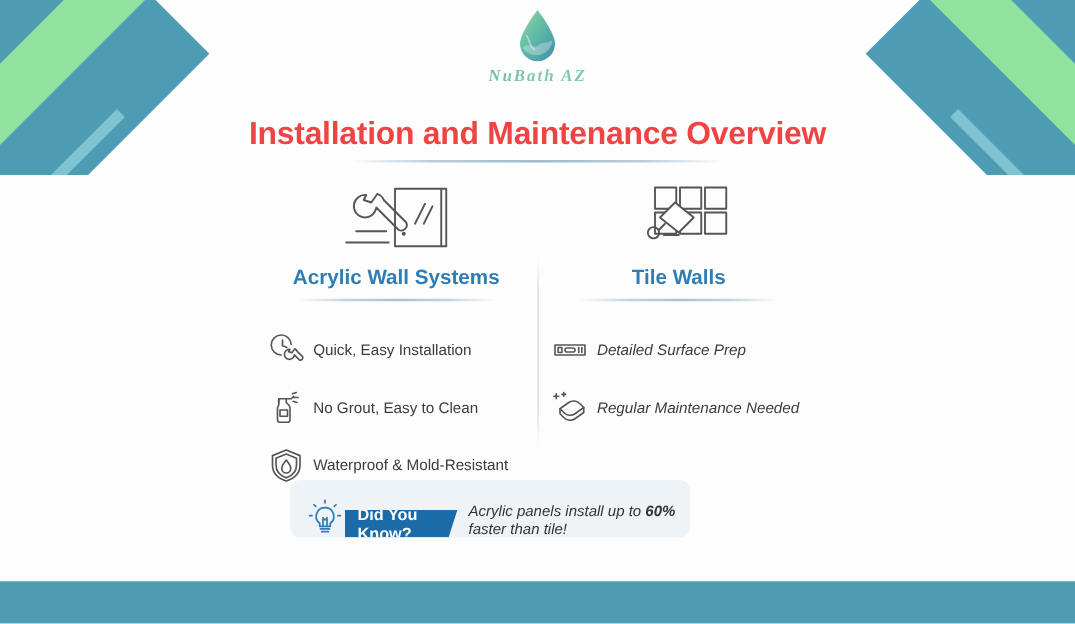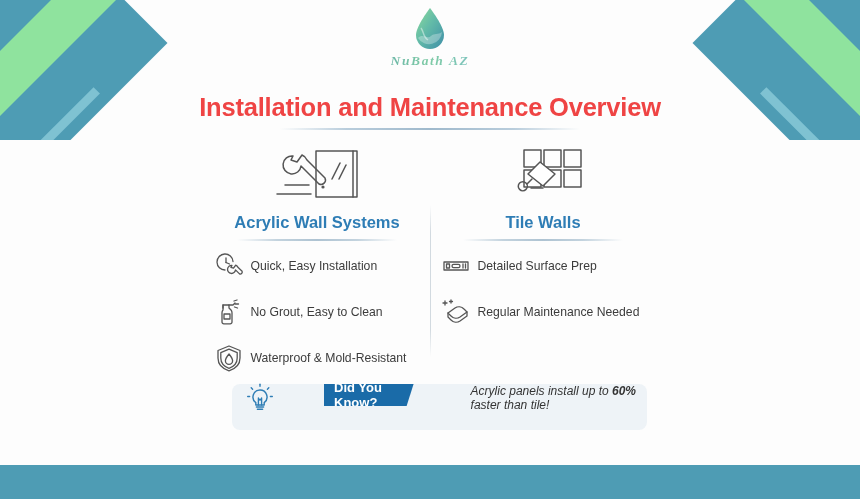--- a/index.html
+++ b/index.html
@@ -48,30 +48,30 @@
   .col.left{margin-right:5px;}
   .col.right{margin-left:5px;}
   .v-divider{width:1px;height:152px;margin-top:62px;
              background:linear-gradient(180deg,rgba(200,210,218,0) 0%,#d2dae0 18%,#d2dae0 82%,rgba(200,210,218,0) 100%);}
 
   .col-icon{height:62px;display:flex;align-items:center;justify-content:center;}
   .col-head{margin-top:8px;font-size:16.5px;font-weight:bold;color:#2E7DB5;}
   .col-rule{margin-top:7px;width:160px;height:2px;
     background:linear-gradient(90deg,rgba(190,206,218,0) 0%,#c3d3de 25%,#aec3d2 50%,#c3d3de 75%,rgba(190,206,218,0) 100%);}
 
-  .bullets{margin-top:10px;width:100%;display:flex;flex-direction:column;}
+  .bullets{margin-top:24px;width:100%;display:flex;flex-direction:column;}
   .col.left .bullets{padding-left:8px;}
-  .col.right .bullets{padding-left:10px;}
+  .col.right .bullets{padding-left:10px;font-style:italic;}
   .bullet{display:flex;align-items:center;margin-bottom:16px;}
   .b-icon{width:30px;height:30px;flex:0 0 30px;display:flex;align-items:center;justify-content:center;}
   .b-text{margin-left:7px;font-size:12.2px;color:#3c3c3c;white-space:nowrap;}
 
   
-  .dyk{position:absolute;left:232px;top:384px;width:415px;height:46px;
-       background:#eef3f7;border-radius:8px;display:flex;align-items:flex-start;gap:48px;}
+  .dyk{position:absolute;left:232px;top:384px;width:320px;height:46px;
+       background:#eef3f7;border-radius:8px;display:flex;align-items:flex-end;}
   .dyk-bulb{margin-left:14px;width:28px;height:30px;flex:0 0 28px;}
   .dyk-badge{margin-left:2px;height:22px;background:#1A6BA8;color:#fff;
              font-size:13px;font-weight:bold;display:flex;align-items:center;
              padding:0 12px 0 10px;
              clip-path:polygon(0 0,100% 0,calc(100% - 7px) 100%,0 100%);}
   .dyk-text{margin-left:9px;font-size:12px;font-style:italic;color:#333;}
   .dyk-text b{font-weight:bold;font-style:italic;}
   svg{display:block;overflow:visible;}
 </style>
 </head>

